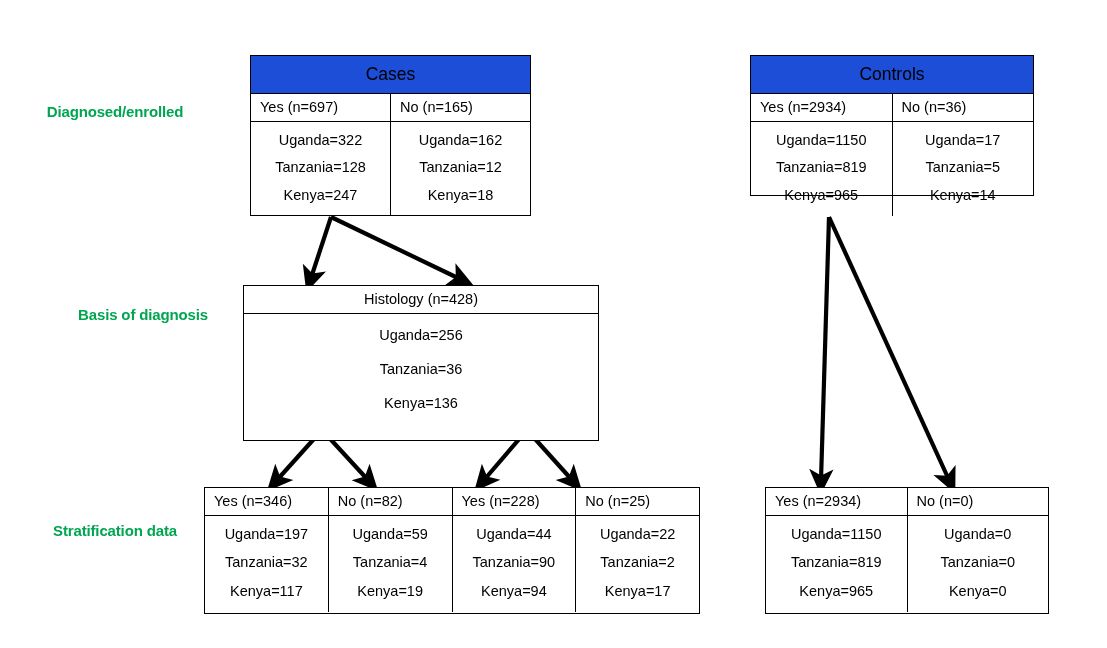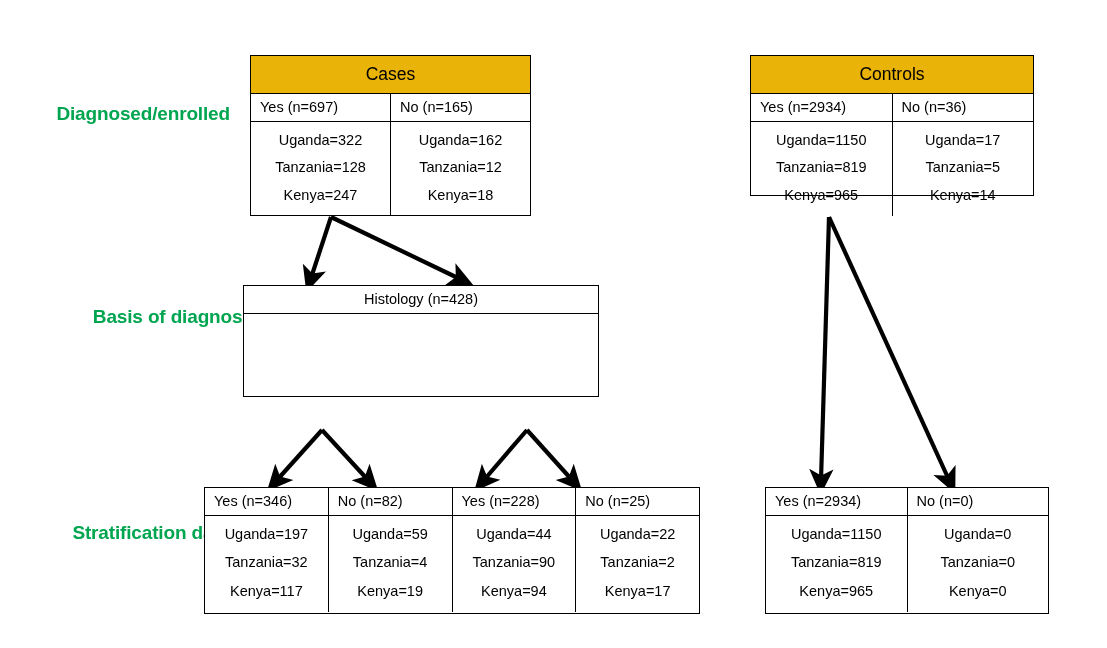--- a/index.html
+++ b/index.html
@@ -26,39 +26,39 @@
     left: 0; top: 0;
     width: 1107px;
     height: 648px;
     pointer-events: none;
   }
   
   .row-label {
     position: absolute;
     color: #00A550;
     font-weight: bold;
-    font-size: 19px;
+    font-size: 15px;
     letter-spacing: -0.15px;
     white-space: nowrap;
-    text-align: right;
+    text-align: center;
   }
   #label-diagnosed { left: 0px;  top: 103px;  width: 230px; }
   #label-basis     { left: 0px;  top: 306px;  width: 230px; padding-left: 28px; }
   #label-strat     { left: 0px;  top: 522px;  width: 230px; }
 
   
   .box {
     position: absolute;
     box-sizing: border-box;
     border: 1.4px solid #000000;
     background: #ffffff;
   }
   .box-header {
     box-sizing: border-box;
-    background: #eab308;
+    background: #1d4ed8;
     border-bottom: 1.4px solid #000000;
     text-align: center;
     font-size: 17.5px;
     line-height: 1;
     display: flex;
     align-items: center;
     justify-content: center;
   }
   .cols {
     display: flex;
@@ -97,21 +97,21 @@
     white-space: nowrap;
     text-align: center;
   }
 
   
   #box-cases    { left: 250px; top: 55px;  width: 281px; height: 161px; }
   #box-controls { left: 750px; top: 55px;  width: 284px; height: 141px; }
   .top-header   { height: 38px; }
   .top-cols     { height: 121.6px; }
 
-  #box-basis    { left: 243px; top: 285px; width: 356px; height: 112px; }
+  #box-basis    { left: 243px; top: 285px; width: 356px; height: 156px; }
   .mid-cols     { height: 141.2px; }
 
   #box-strat-left  { left: 204px; top: 487px; width: 496px; height: 127px; }
   #box-strat-right { left: 765px; top: 487px; width: 284px; height: 127px; }
   .bot-cols     { height: 124.2px; }
 </style>
 </head>
 <body>
 
 <div id="canvas">
@@ -185,20 +185,25 @@
           <div class="stat">Kenya=14</div>
         </div>
       </div>
     </div>
   </div>
 
   <div class="box" id="box-basis">
     <div class="cols mid-cols">
       <div class="col">
         <div class="col-title center">Histology (n=428)</div>
+        <div class="col-body">
+          <div class="stat">Uganda=256</div>
+          <div class="stat">Tanzania=36</div>
+          <div class="stat">Kenya=136</div>
+        </div>
       </div>
     </div>
   </div>
 
   <div class="box" id="box-strat-left">
     <div class="cols bot-cols">
       <div class="col">
         <div class="col-title">Yes (n=346)</div>
         <div class="col-body">
           <div class="stat">Uganda=197</div>

